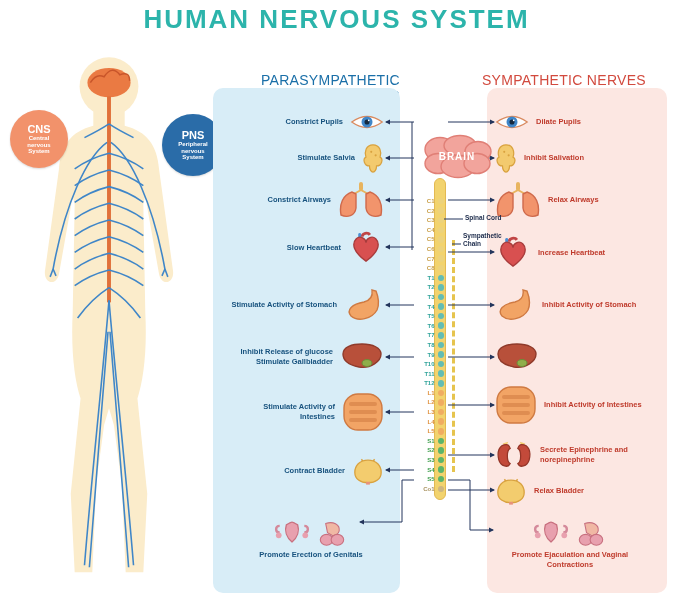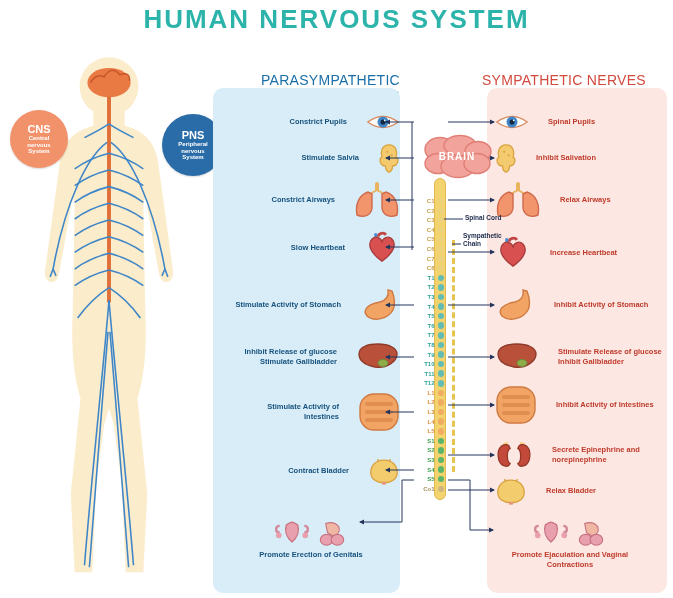--- a/index.html
+++ b/index.html
@@ -26,21 +26,21 @@
   .badge-label{font-size:6px;font-weight:700;width:44px;}
 
   .col-header{position:absolute;top:72px;text-align:right;font-weight:400;font-size:14px;letter-spacing:.3px;}
   .para-header{left:213px;width:187px;color:var(--para-accent);}
   .symp-header{left:466px;width:180px;color:var(--symp-accent);}
 
   .panel{position:absolute;top:88px;height:505px;border-radius:10px;}
   .panel-para{left:213px;width:187px;background:var(--para-panel-bg);}
   .panel-symp{left:487px;width:180px;background:var(--symp-panel-bg);}
 
-  .org-row{position:absolute;left:8px;right:0;display:flex;align-items:center;gap:19px;}
+  .org-row{position:absolute;left:8px;right:16px;display:flex;align-items:center;gap:7px;}
   .para-row{justify-content:flex-end;}
   .symp-row{justify-content:flex-start;}
   .org-label{font-size:7.5px;font-weight:700;line-height:1.3;width:106px;}
   .para-row .org-label{color:var(--para-label);text-align:right;}
   .symp-row .org-label{color:var(--symp-label);text-align:left;}
   .org-icon{display:block;}
   .osvg{display:block;}
 
   .gen-row{flex-direction:column;align-items:center;gap:3px;}
   .panel-para .gen-row{left:auto;right:14px;width:150px;justify-content:space-between;}
@@ -240,21 +240,21 @@
         <span class="org-label">Promote Erection of Genitals</span>
       </div>
     </div>
   <div class="panel panel-symp" id="symp-panel">
       <div class="org-row symp-row">
         <span class="org-icon">
           <svg class="osvg i-eye" aria-hidden="true">
             <use href="#sym-eye"></use>
           </svg>
         </span>
-        <span class="org-label">Spinal Pupils</span>
+        <span class="org-label">Dilate Pupils</span>
       </div>
       <div class="org-row symp-row">
         <span class="org-icon">
           <svg class="osvg i-salivary" aria-hidden="true">
             <use href="#sym-salivary"></use>
           </svg>
         </span>
         <span class="org-label">Inhibit Salivation</span>
       </div>
       <div class="org-row symp-row">
@@ -280,21 +280,20 @@
           </svg>
         </span>
         <span class="org-label">Inhibit Activity of Stomach</span>
       </div>
       <div class="org-row symp-row">
         <span class="org-icon">
           <svg class="osvg i-liver" aria-hidden="true">
             <use href="#sym-liver"></use>
           </svg>
         </span>
-        <span class="org-label">Stimulate Release of glucose Inhibit Gallbladder</span>
       </div>
       <div class="org-row symp-row">
         <span class="org-icon">
           <svg class="osvg i-intestines" aria-hidden="true">
             <use href="#sym-intestines"></use>
           </svg>
         </span>
         <span class="org-label">Inhibit Activity of Intestines</span>
       </div>
       <div class="org-row symp-row">

